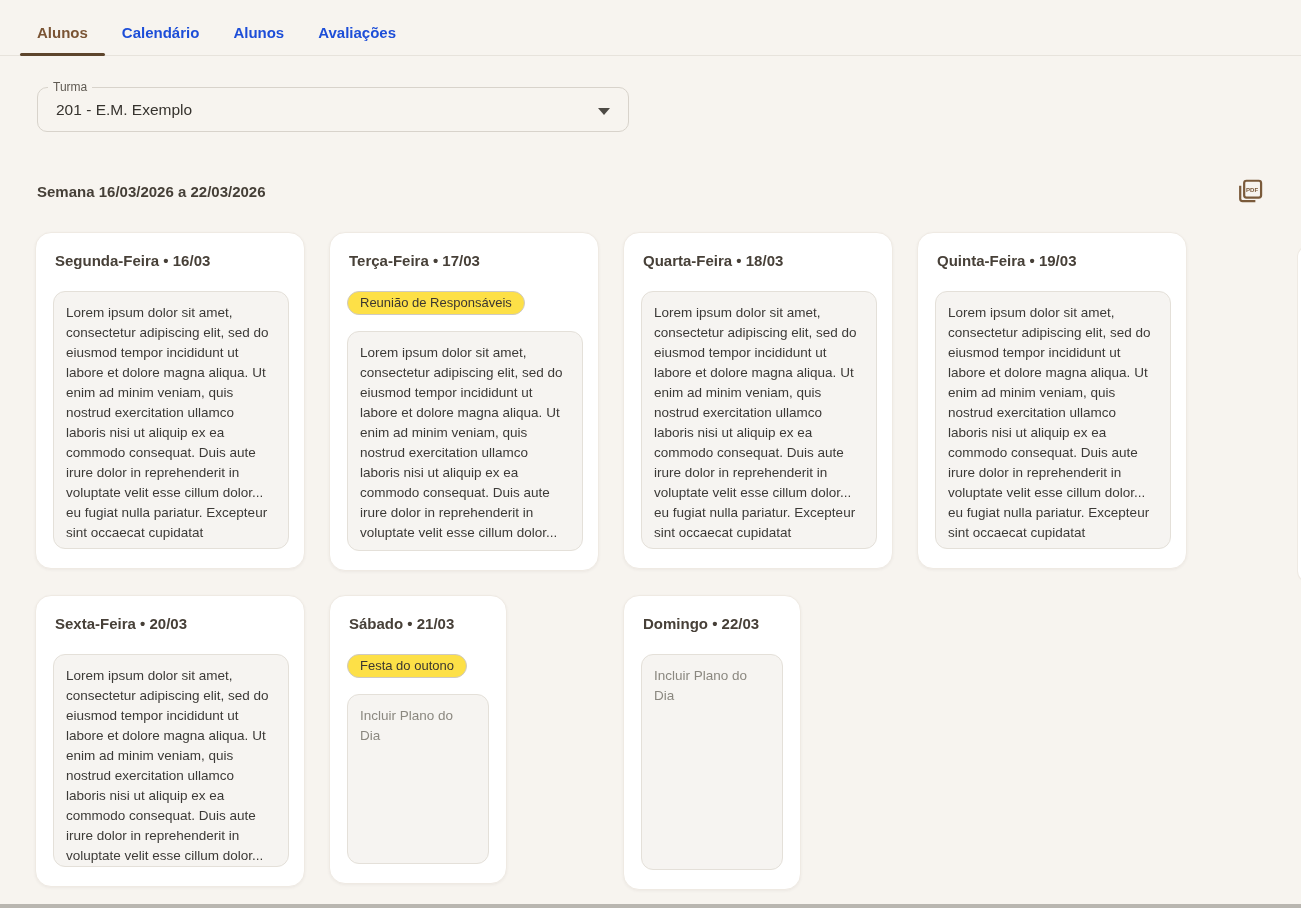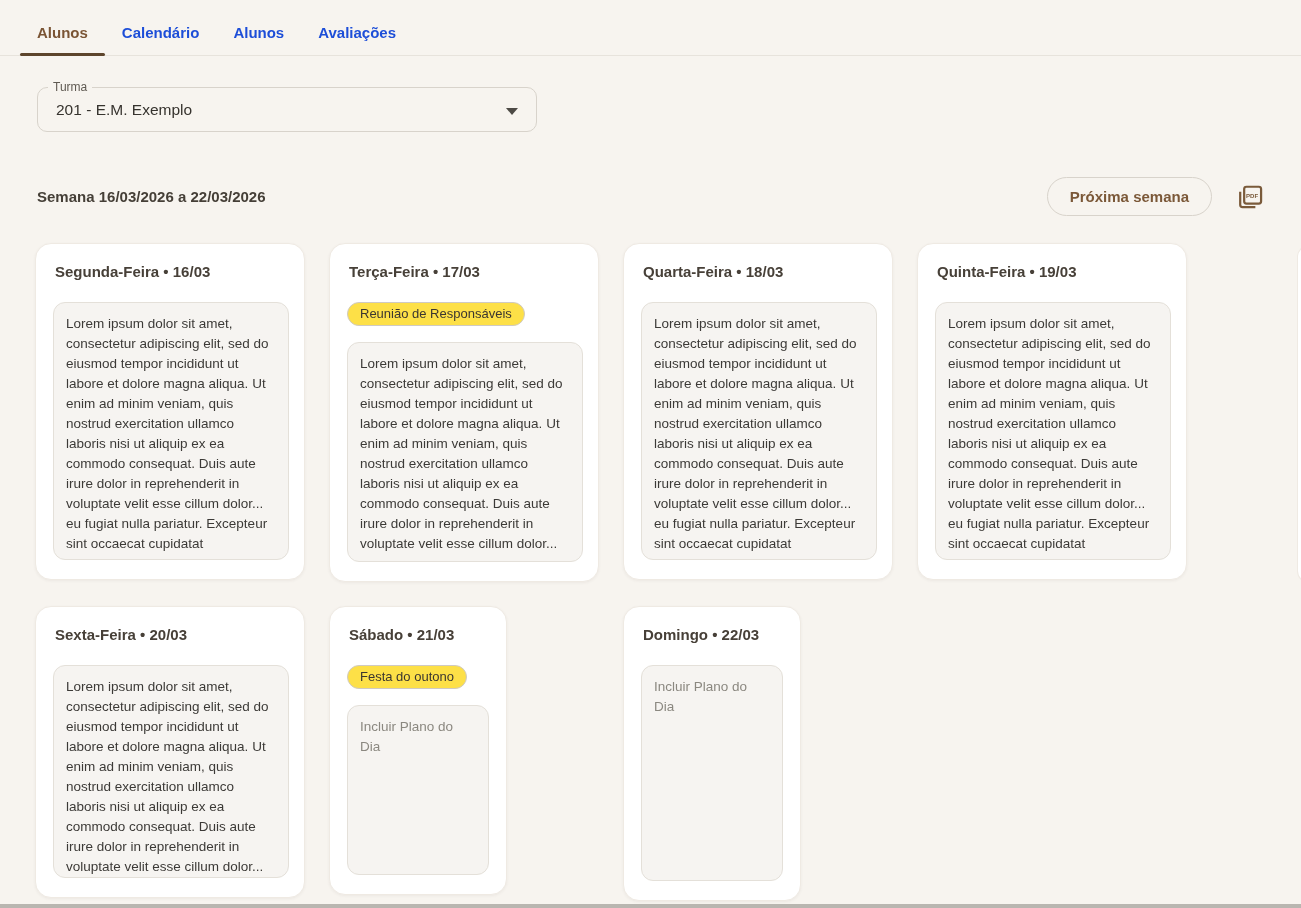--- a/index.html
+++ b/index.html
@@ -39,21 +39,21 @@
     left:0; right:0; bottom:-1px;
     height:3px;
     background:#5d452c;
     border-radius:2px;
   }
 
   
   .turma-field {
     position:relative;
     margin:31px 0 0 37px;
-    width:500px;
+    width:592px;
     height:45px;
     border:1px solid #d8d3cb;
     border-radius:10px;
     display:flex;
     align-items:center;
     padding:0 18px;
     cursor:pointer;
   }
   .turma-label {
     position:absolute;
@@ -199,21 +199,20 @@
 </nav>
 
 <div class="turma-field" role="combobox" aria-expanded="false">
   <span class="turma-label">Turma</span>
   <span class="turma-value">201 - E.M. Exemplo</span>
   <span class="caret-down"></span>
 </div>
 
 <div class="week-nav">
   <div class="week-title">Semana 16/03/2026 a 22/03/2026</div>
-  <button class="pill-btn">Próxima semana</button>
   <button class="pdf-btn" title="PDF">
     <span>
       <svg width="28" height="28" viewBox="0 0 24 24" fill="none">
         <rect x="7" y="3.2" width="14.5" height="14.5" rx="2" stroke="#7a5a3a" stroke-width="1.9"></rect>
         <path d="M3.6 7.6 v11 a2 2 0 0 0 2 2 h11" stroke="#7a5a3a" stroke-width="1.9" fill="none"></path>
         <text x="8.6" y="12.9" font-size="5.2" font-weight="bold" fill="#7a5a3a" font-family="Liberation Sans, sans-serif">PDF</text>
       </svg>
     </span>
   </button>
 </div>

